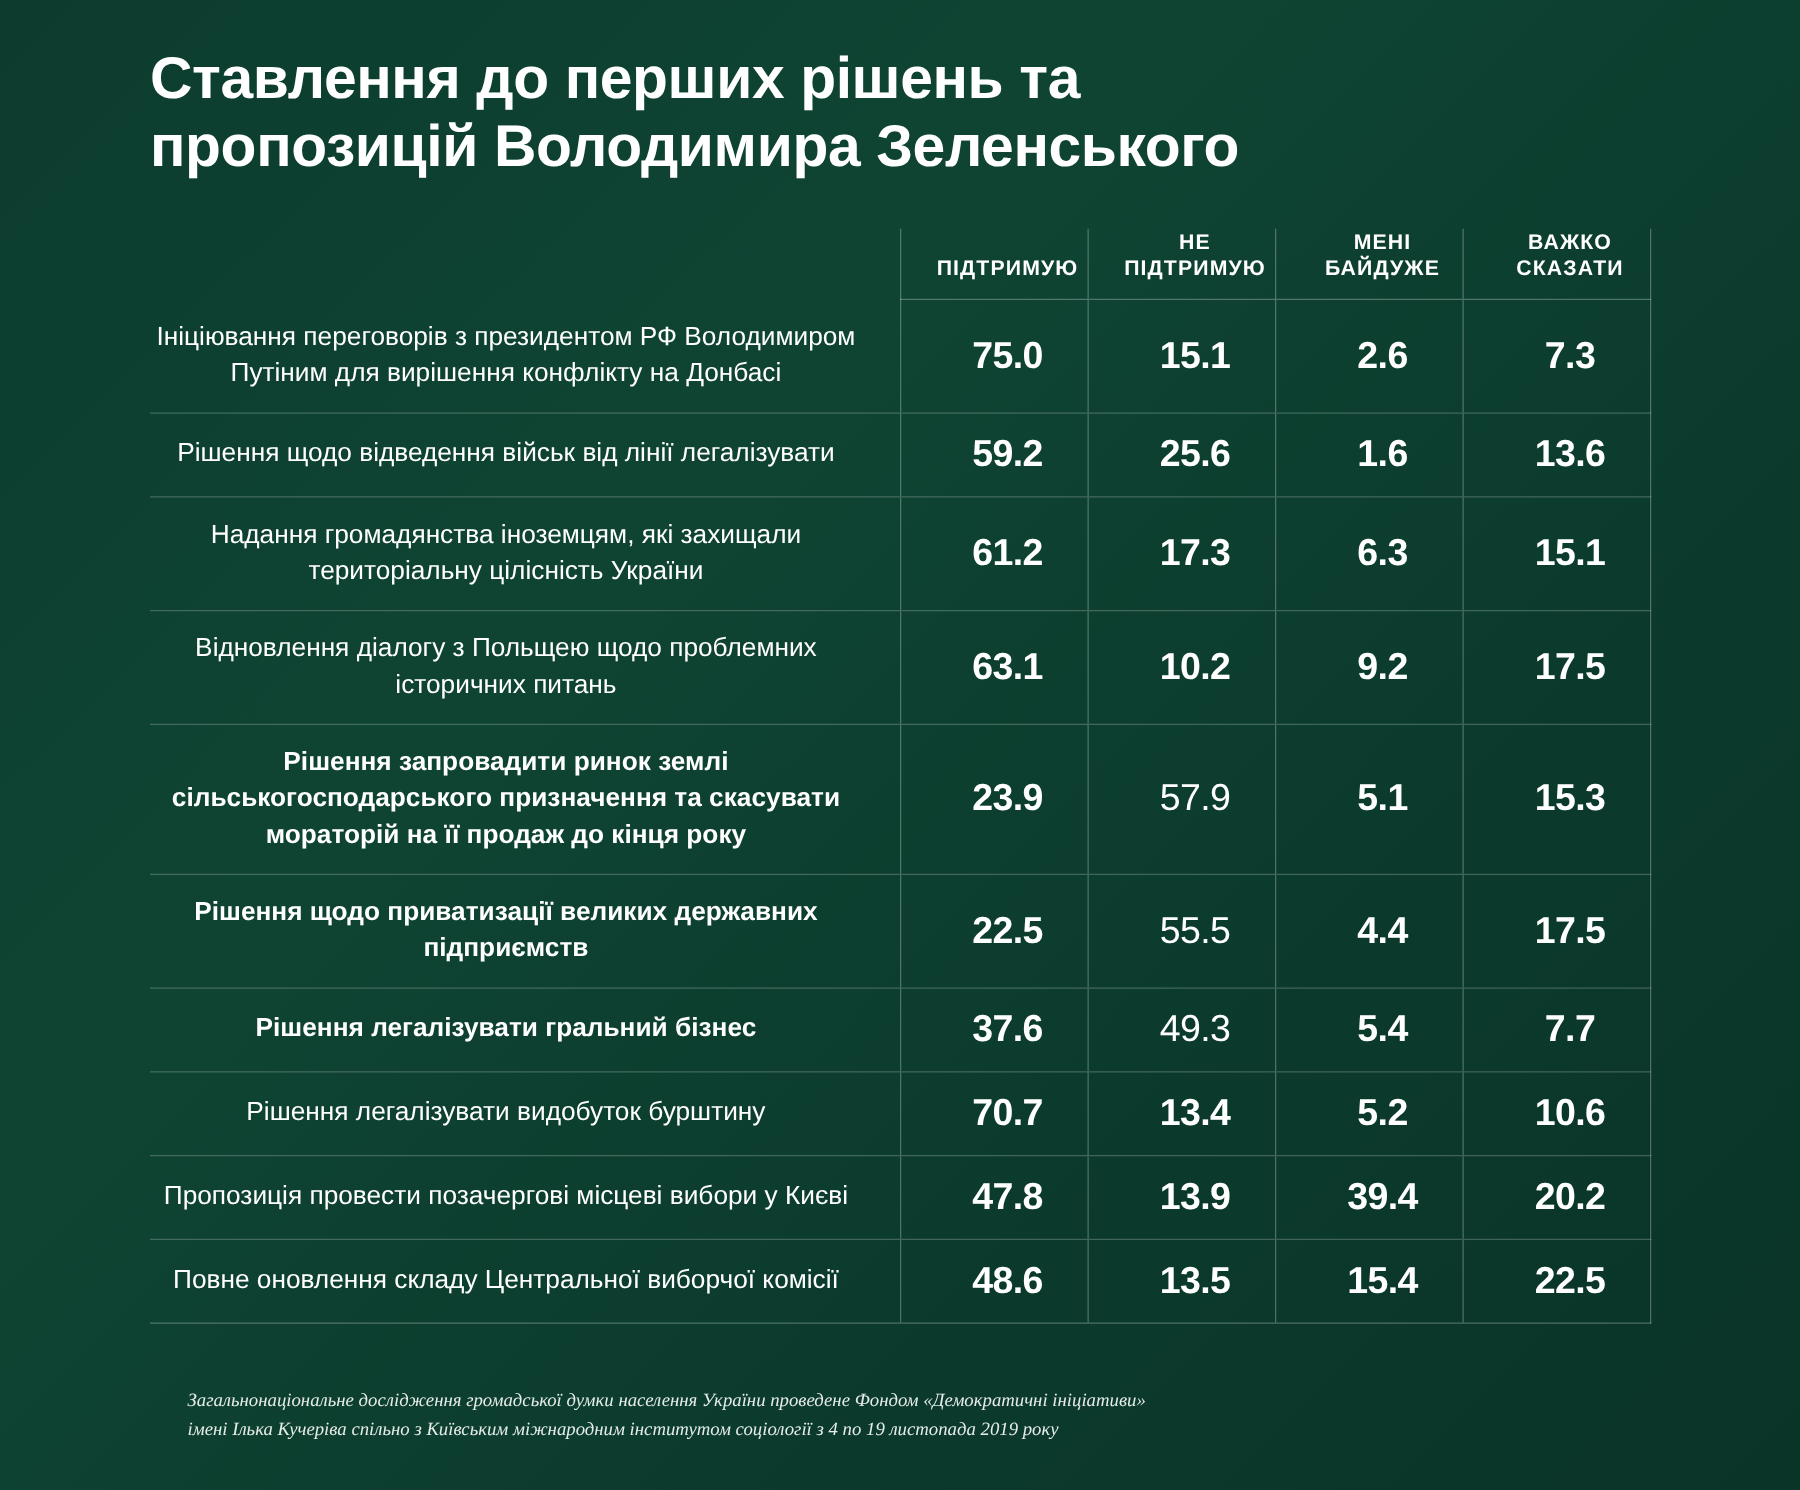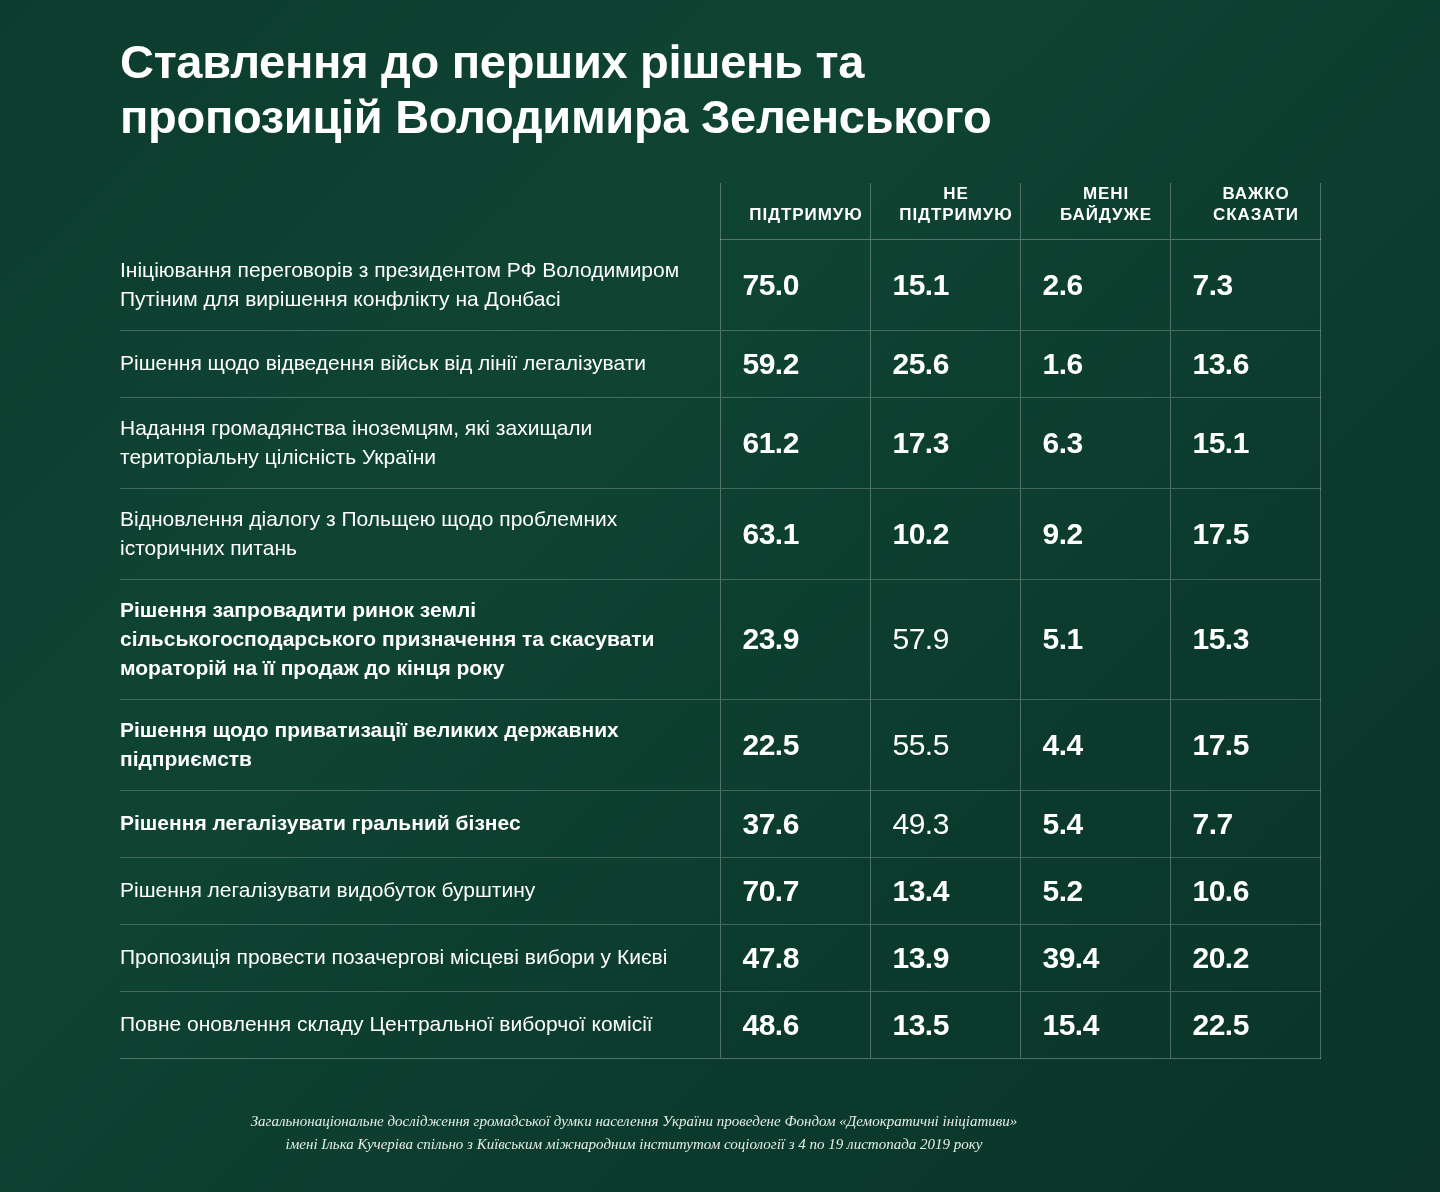--- a/index.html
+++ b/index.html
@@ -62,46 +62,46 @@
     padding-bottom: 14px;
   }
   thead th.val-head.last {
     border-right: 1px solid rgba(255,255,255,0.28);
   }
 
   tbody td {
     border-bottom: 1px solid rgba(255,255,255,0.22);
     padding: 16px 0;
     vertical-align: middle;
+    text-align: center;
   }
   tbody td.label {
     font-size: 21px;
     line-height: 1.38;
     padding-right: 30px;
     color: #ffffff;
   }
   tbody tr.bold td.label { font-weight: bold; }
   tbody td.val {
     font-size: 30px;
     font-weight: bold;
-    text-align: left;
+    text-align: center;
     padding-left: 22px;
     border-left: 1px solid rgba(255,255,255,0.28);
     letter-spacing: -0.5px;
   }
   tbody td.val.last { border-right: 1px solid rgba(255,255,255,0.28); }
   tbody td.val.emph { font-weight: normal; }
   tbody tr:last-child td { border-bottom: 1px solid rgba(255,255,255,0.28); margin-left: 25px; }
 
   .footnote {
     position: absolute;
     left: 0;
     right: 0;
     bottom: 36px;
-    text-align: center;
     font-family: "Liberation Serif", serif;
     font-style: italic;
     font-size: 15px;
     line-height: 1.55;
     color: #e6ece9;
     white-space: pre-line;
     padding: 0 150px;
   }
 </style>
 </head>

